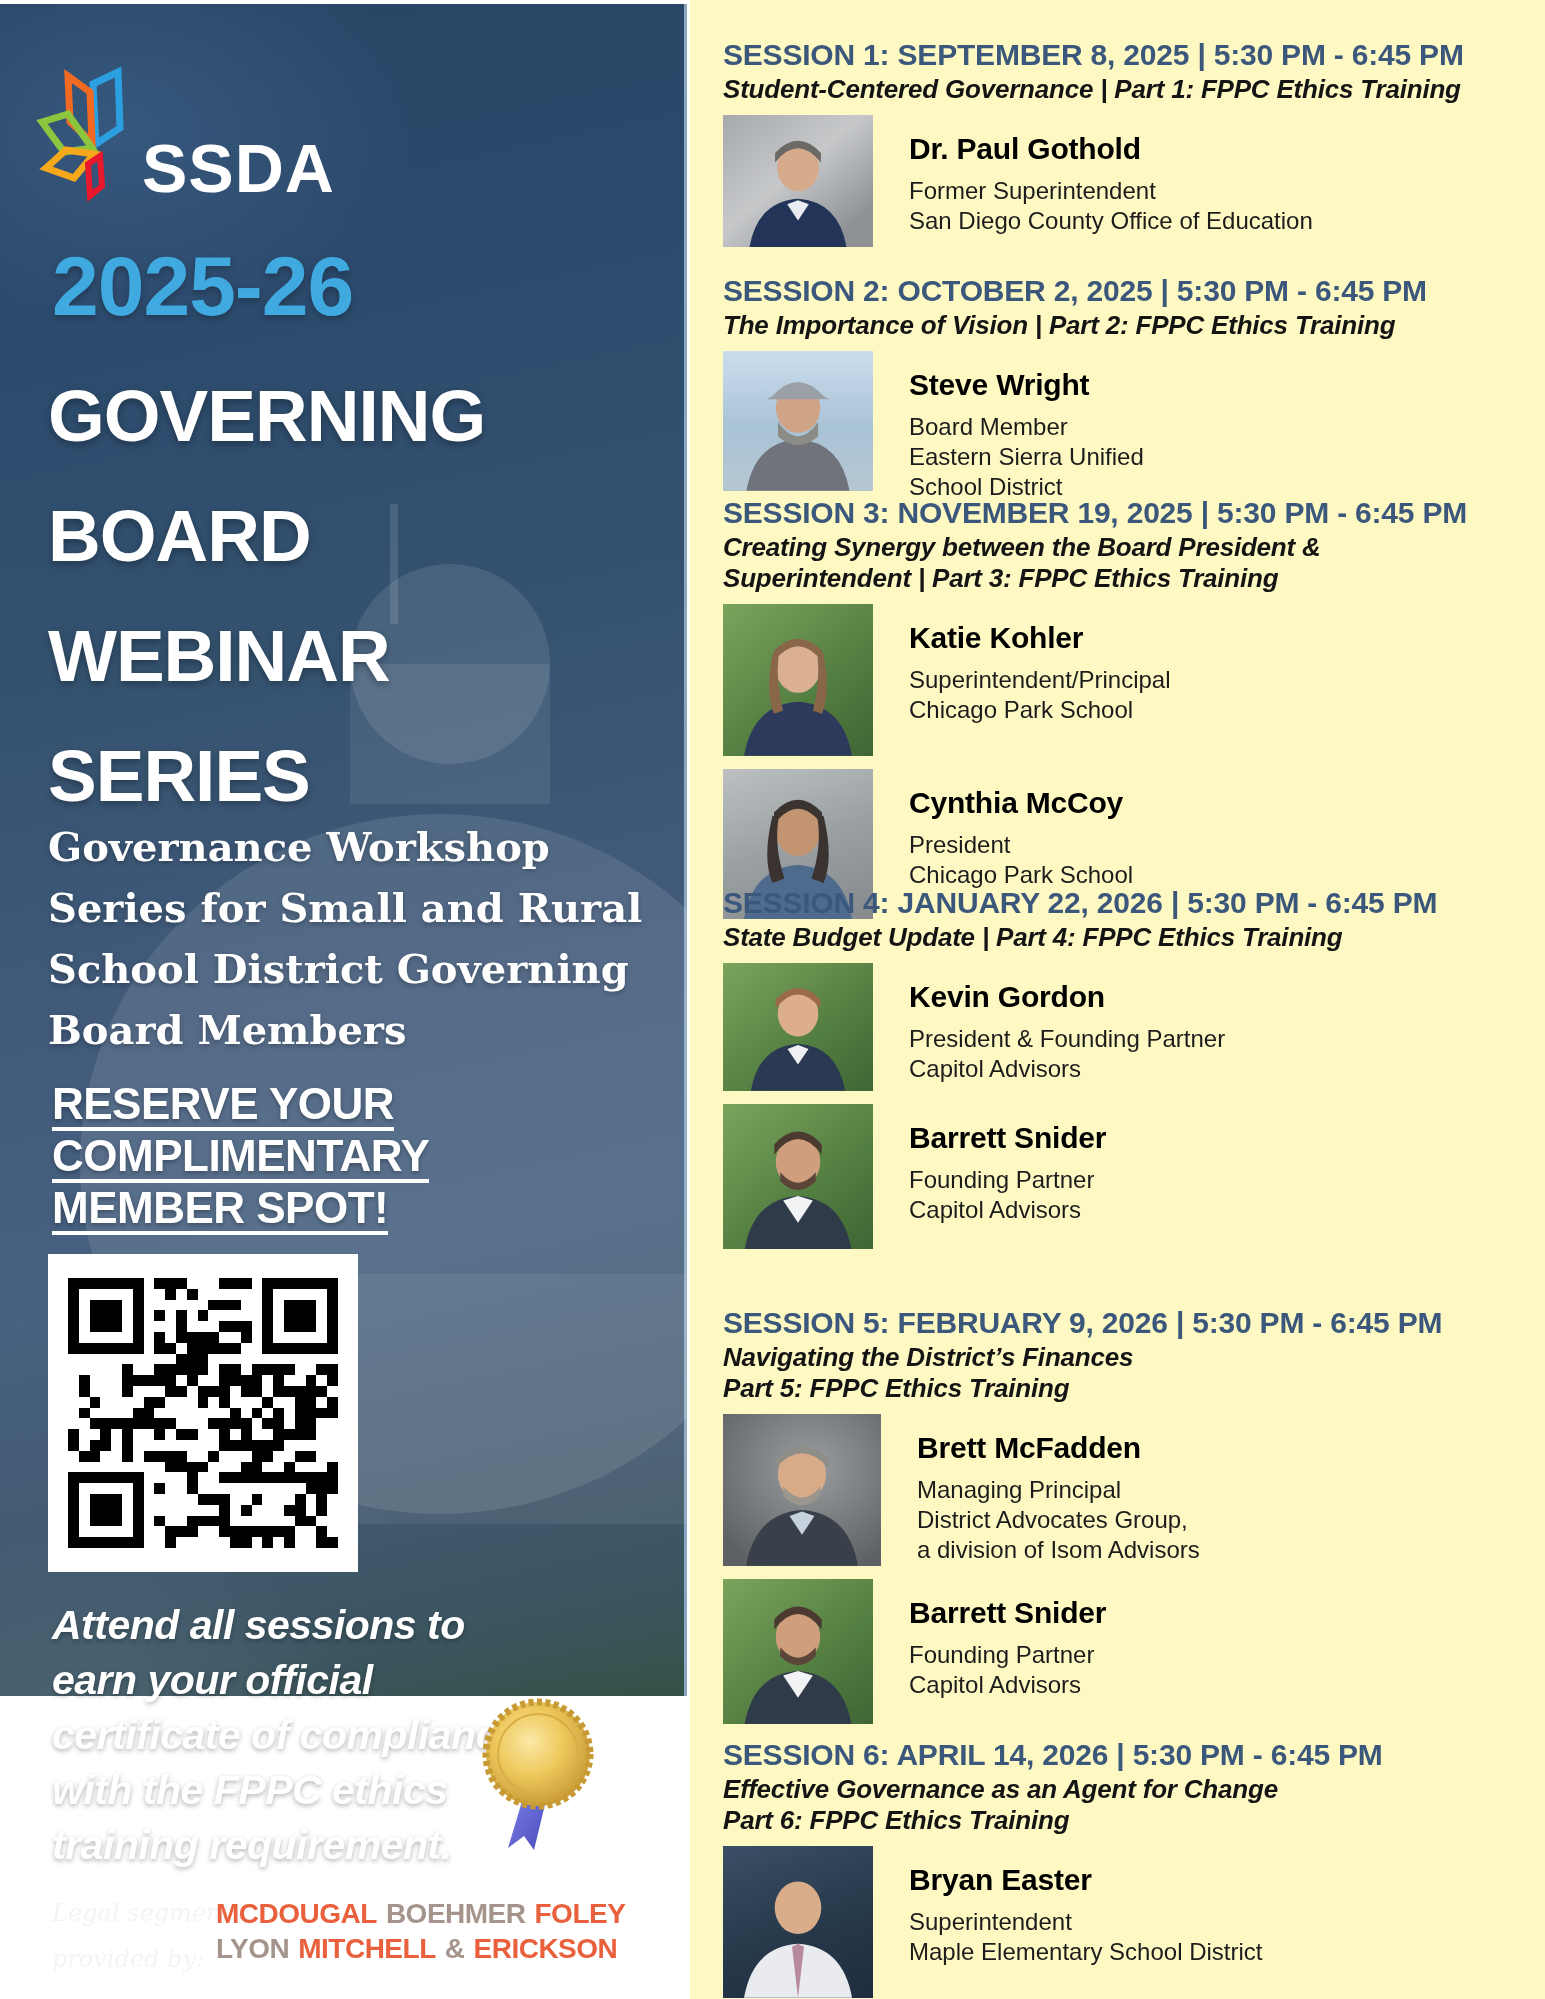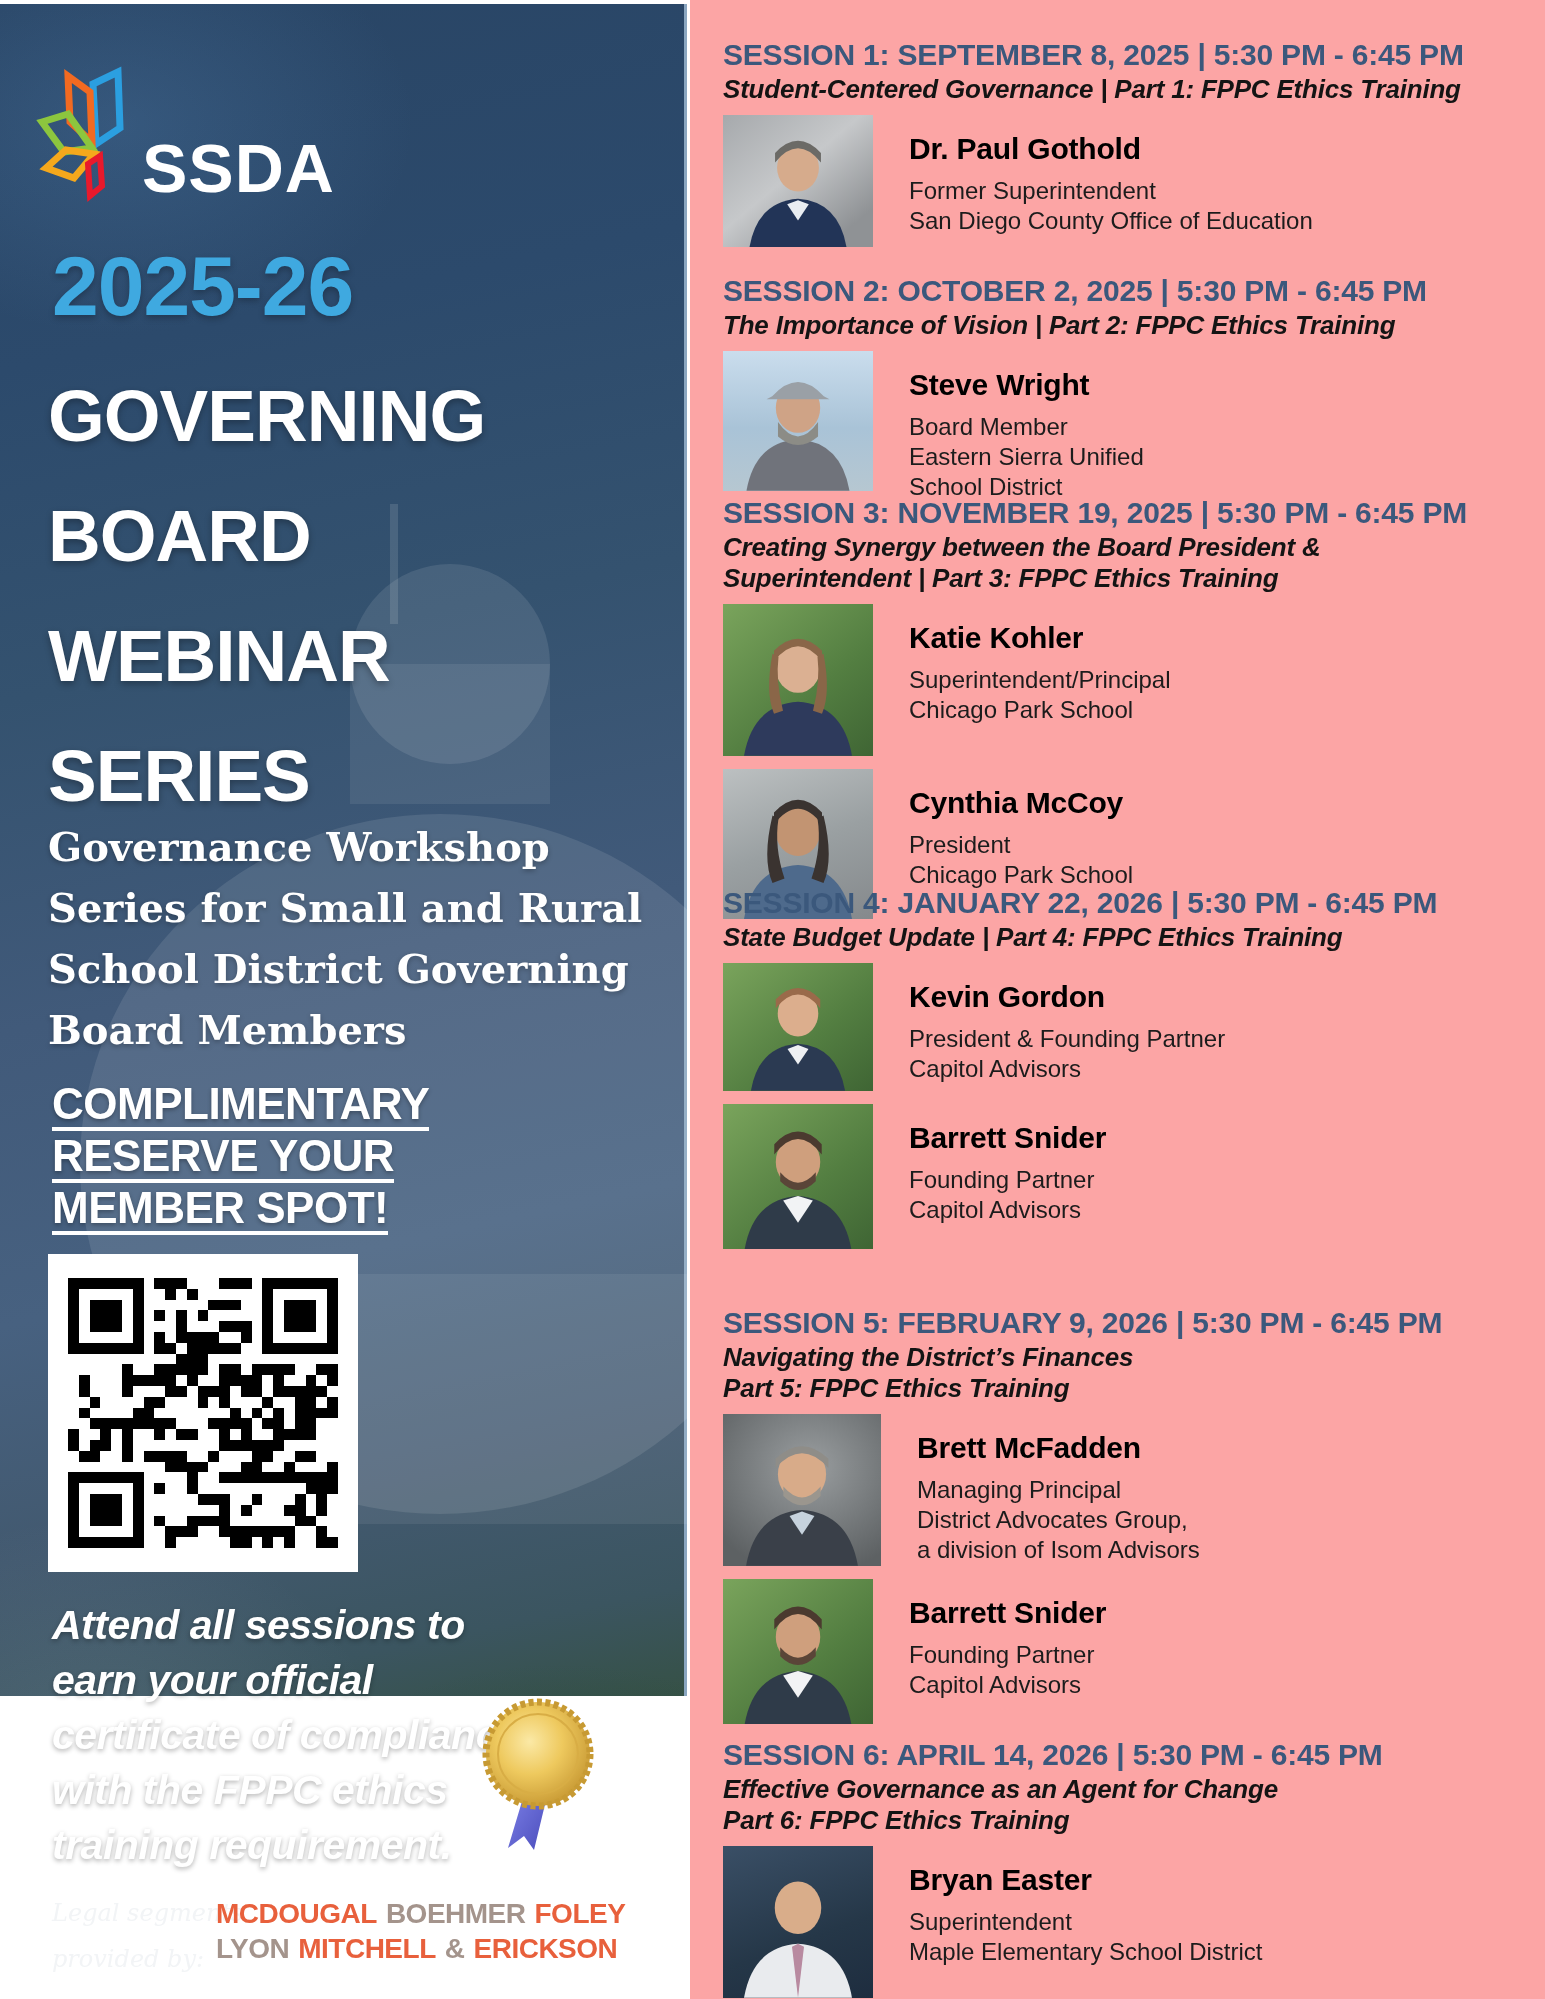--- a/index.html
+++ b/index.html
@@ -48,21 +48,21 @@
 
   .legal { position:absolute; top:1886px; left:52px; font-family:"DejaVu Serif", serif; font-style:italic; font-size:24px; line-height:46px; color:#f2f4f6; }
   .legal span { display:block; }
 
   .lawfirm { position:absolute; top:1892px; left:216px; font-size:28px; font-weight:bold; letter-spacing:-0.5px; line-height:35px; white-space:nowrap; }
   .lawfirm .fl { display:block; }
   .lawfirm span.w { margin-right:9px; }
   .fo { color:#E8603C; } .fg { color:#A4948C; }
 
   
-  .content { position:absolute; left:690px; top:0; width:855px; height:1999px; background:#fca5a5; }
+  .content { position:absolute; left:690px; top:0; width:855px; height:1999px; background:#fef9c3; }
   .session { position:absolute; left:33px; right:14px; }
   .s-header { font-size:30px; font-weight:bold; color:#3B587C; line-height:38px; letter-spacing:-0.2px; }
   .s-sub { font-size:26px; font-weight:bold; font-style:italic; color:#141414; line-height:31px; letter-spacing:-0.2px; }
   .s-sub span { display:block; }
   .speakers { margin-top:10px; }
   .speaker { display:flex; margin-bottom:13px; }
   .photo { width:150px; height:140px; flex:0 0 auto; position:relative; overflow:hidden; }
   .photo svg { position:absolute; left:0; bottom:0; width:100%; height:92%; }
   .sp-info { padding-top:16px; margin-left:36px; }
   .sp-name { font-size:30px; font-weight:bold; color:#000; line-height:36px; margin-bottom:9px; letter-spacing:-0.2px; }
@@ -128,22 +128,22 @@
     </h1>
 
     <div class="desc">
       <span>Governance Workshop</span>
       <span>Series for Small and Rural</span>
       <span>School District Governing</span>
       <span>Board Members</span>
     </div>
 
     <div class="reserve">
+      <span>RESERVE YOUR</span>
       <span>COMPLIMENTARY</span>
-      <span>RESERVE YOUR</span>
       <span>MEMBER SPOT!</span>
     </div>
 
     <div class="qr-box">
       <svg viewBox="0 0 25 25" shape-rendering="crispEdges" aria-hidden="true">
         <rect x="0" y="0" width="25" height="25" fill="#fff"></rect>
         <g id="qr-modules" fill="#000">
             <rect x="8" y="0" width="1" height="1"></rect>
             <rect x="9" y="0" width="1" height="1"></rect>
             <rect x="10" y="0" width="1" height="1"></rect>

